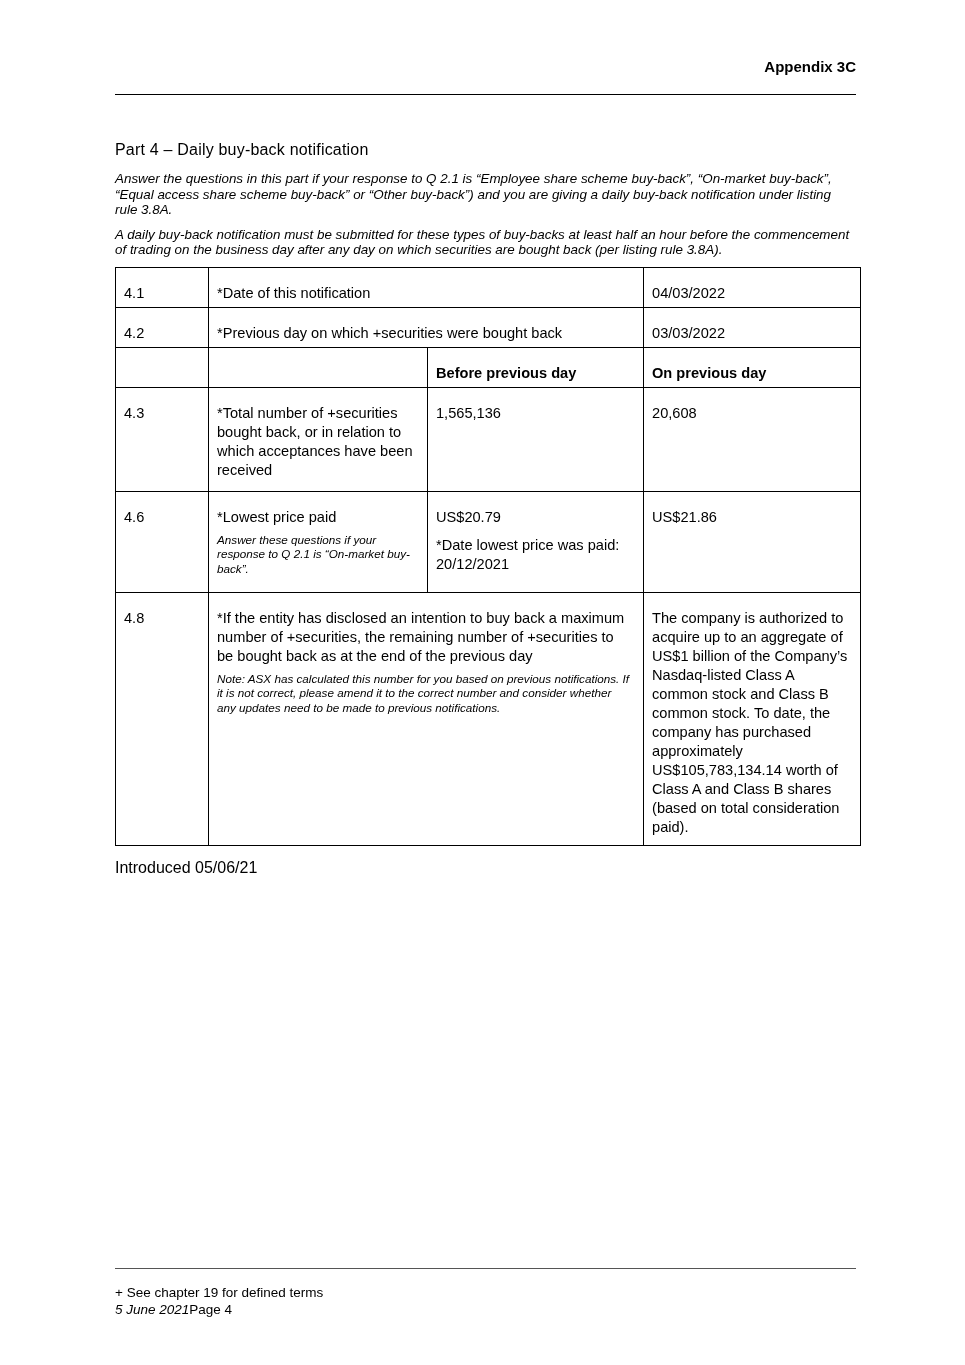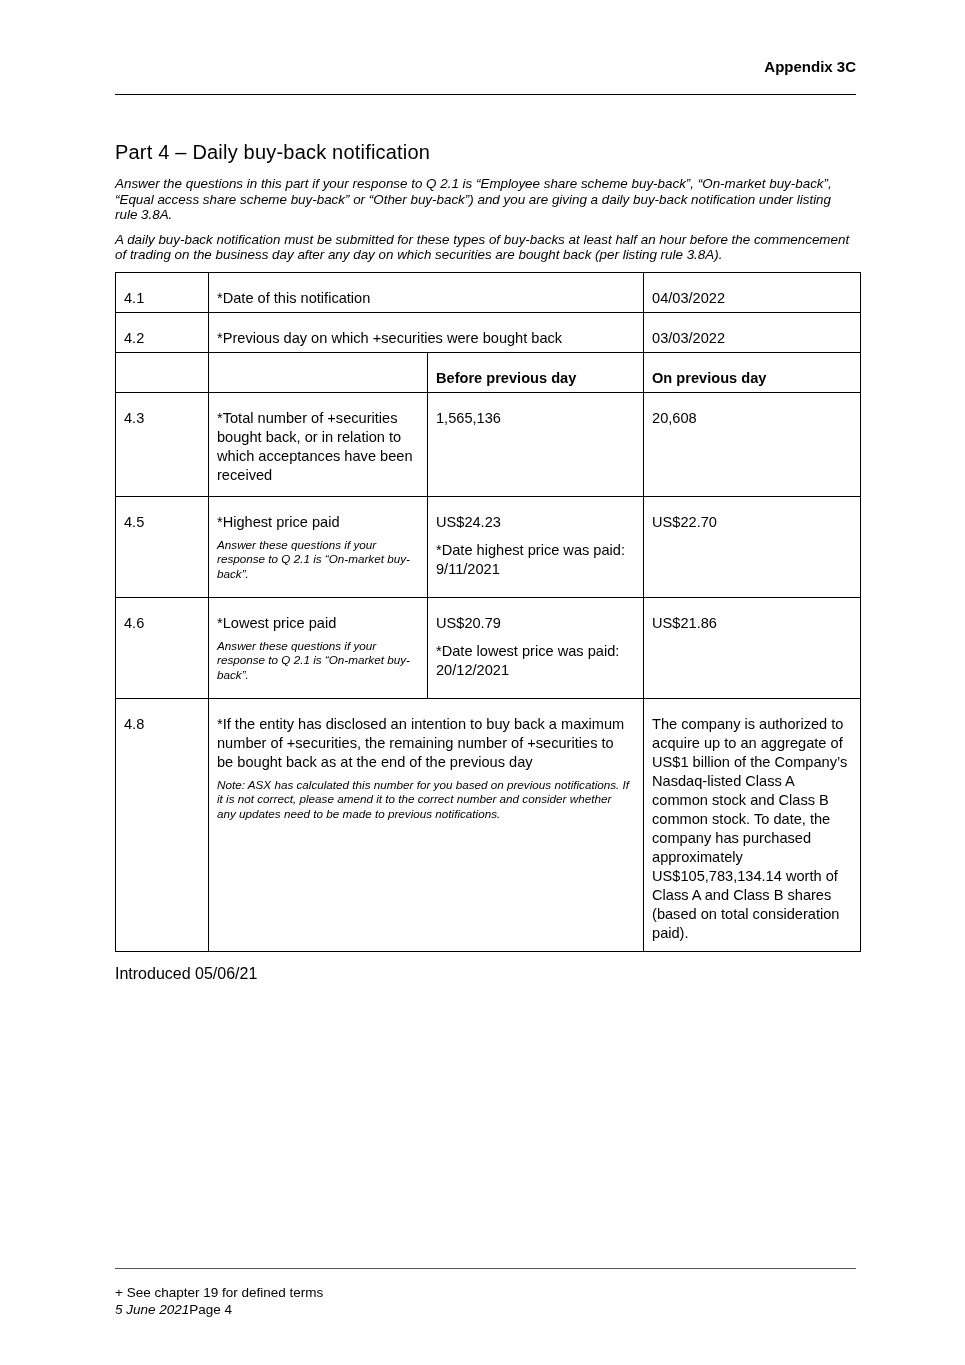--- a/index.html
+++ b/index.html
@@ -21,21 +21,21 @@
     padding-top: 57px;
     padding-bottom: 18px;
     text-align: right;
     font-weight: bold;
     font-size: 15px;
     line-height: 19px;
     border-bottom: 1.5px solid #000;
   }
   .part-title {
     margin: 46px 0 0 0;
-    font-size: 20px;
+    font-size: 16px;
     font-weight: normal;
     letter-spacing: 0.2px;
   }
   .intro-para {
     font-style: italic;
     font-size: 13.4px;
     line-height: 15.5px;
     margin: 12px 0 0 0;
   }
   .intro-para + .intro-para { margin-top: 9px; }
@@ -126,32 +126,20 @@
         <td></td>
         <td class="col-head">Before previous day</td>
         <td class="col-head">On previous day</td>
       </tr>
       <tr class="h-43">
         <td>4.3</td>
         <td>*Total number of +securities bought back, or in relation to which acceptances have been received</td>
         <td>1,565,136</td>
         <td>20,608</td>
       </tr>
-      <tr class="h-45">
-        <td>4.5</td>
-        <td>
-          <p class="cell-para">*Highest price paid</p>
-          <p class="small-note">Answer these questions if your response to Q 2.1 is “On-market buy-back”.</p>
-        </td>
-        <td>
-          <p class="cell-para">US$24.23</p>
-          <p class="cell-para">*Date highest price was paid: 9/11/2021</p>
-        </td>
-        <td>US$22.70</td>
-      </tr>
       <tr class="h-46">
         <td>4.6</td>
         <td>
           <p class="cell-para">*Lowest price paid</p>
           <p class="small-note">Answer these questions if your response to Q 2.1 is “On-market buy-back”.</p>
         </td>
         <td>
           <p class="cell-para">US$20.79</p>
           <p class="cell-para">*Date lowest price was paid: 20/12/2021</p>
         </td>

